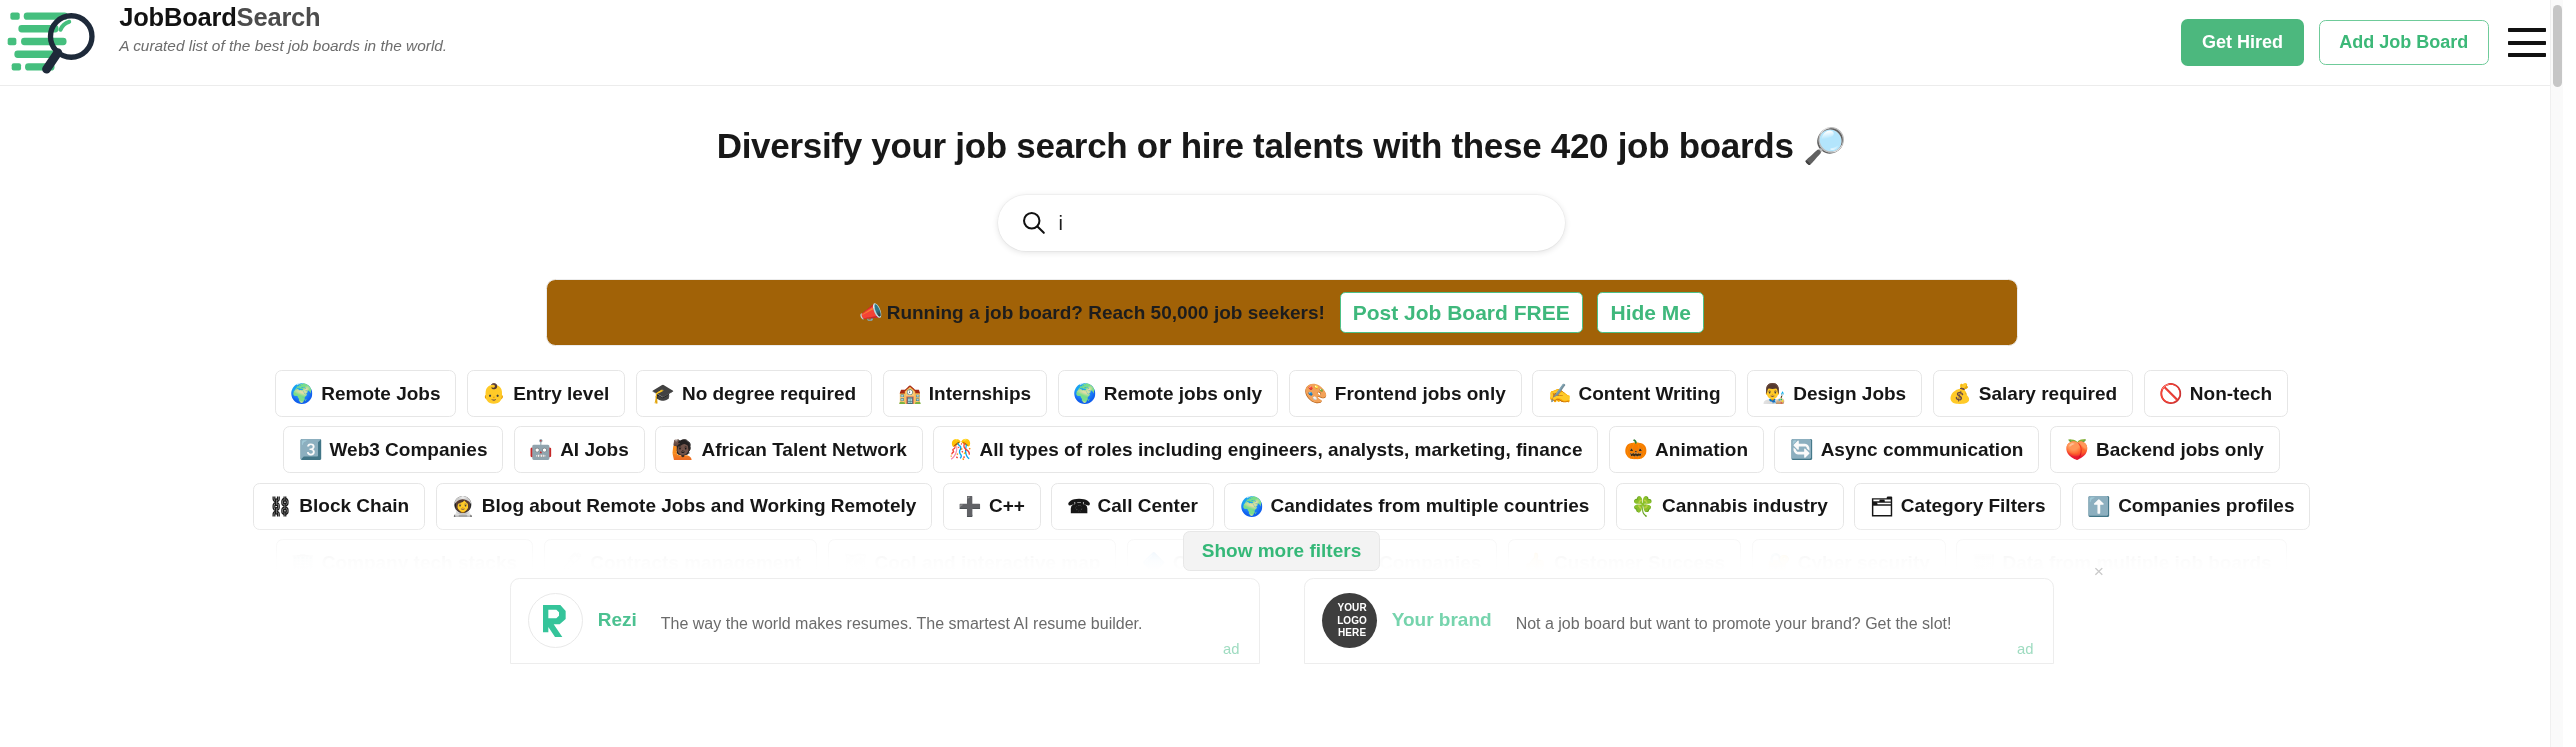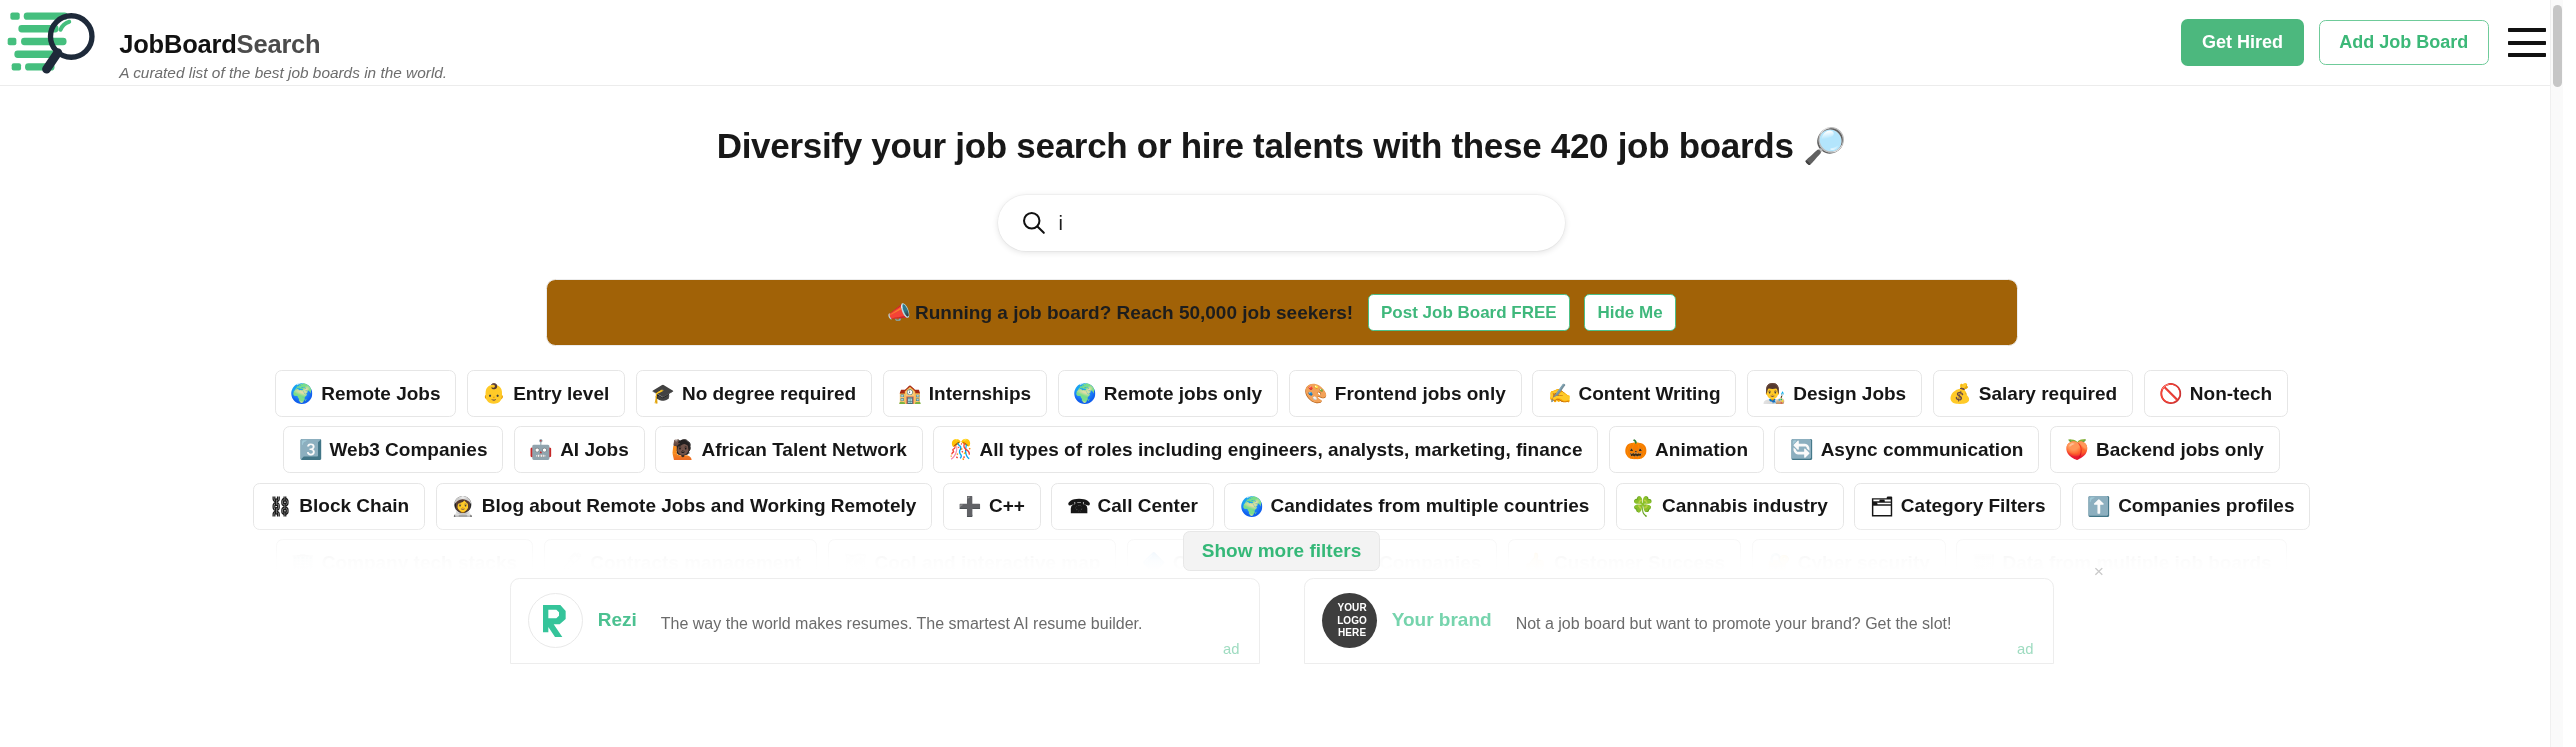--- a/index.html
+++ b/index.html
@@ -10,21 +10,21 @@
     overflow: hidden;
   }
   .page { position: relative; width: 2563px; height: 747px; background:#fff; }
 
   
   .header {
     position: relative; height: 86px; width: 2563px;
     background:#fff; border-bottom: 0.7px solid #ececec;
     display:flex; align-items:center;
   }
-  .brand { display:flex; align-items:flex-end; padding-left: 5.4px; }
+  .brand { display:flex; align-items:flex-start; padding-left: 5.4px; }
   .logo-mark { width: 99px; height: 79px; position: relative; flex:0 0 auto; }
   .brand-text { margin-left: 14.8px; }
   .brand-title { font-size: 25.5px; font-weight: 700; color:#121212; letter-spacing:-0.2px; line-height:1.1; }
   .brand-title .light { color:#4c4c4c; font-weight:700; }
   .brand-sub { font-size: 15.4px; color:#6d6d6d; font-style: italic; margin-top: 6px; }
 
   .header-actions { margin-left:auto; display:flex; align-items:center; padding-right: 17.4px; gap: 14.8px; }
   .btn-get-hired {
     background:#4cb87e; color:#fff; border:none; border-radius:6.7px;
     font-size: 18px; font-weight:700; padding: 12.7px 21px; cursor:pointer;
@@ -56,21 +56,21 @@
   .promo-wrap { display:flex; justify-content:center; margin-top: 28px; }
   .promo {
     width: 1472px; height: 67px; background:#a16207;
     border:0.7px solid #ececec; border-radius: 9.4px;
     display:flex; align-items:center; justify-content:center; gap: 14.8px;
   }
   .promo-text { font-size: 19px; font-weight:700; color:#1d1d1d; white-space:nowrap; }
   .promo-text .emoji { margin-right: 4px; }
   .promo-btn {
     background:#fff; border:1px solid #4cc088; color:#3fb87c;
-    border-radius: 5.4px; font-size: 17px; font-weight: 600; padding: 7.4px 12px;
+    border-radius: 5.4px; font-size: 21px; font-weight: 600; padding: 7.4px 12px;
     cursor:pointer; font-family:"Liberation Sans", sans-serif; white-space:nowrap;
   }
 
   
   .tags-region { position:relative; margin-top: 24px; height: 201px; overflow:hidden; }
   .tag-row { display:flex; justify-content:center; gap: 10.7px; margin-bottom: 9.4px; }
   .tag {
     display:flex; align-items:center; gap: 6.7px;
     background:#fff; border:0.7px solid #e6e6e6; border-radius: 6.7px;
     padding: 8px 14.8px; font-size: 19px; font-weight: 700; color:#161616;

